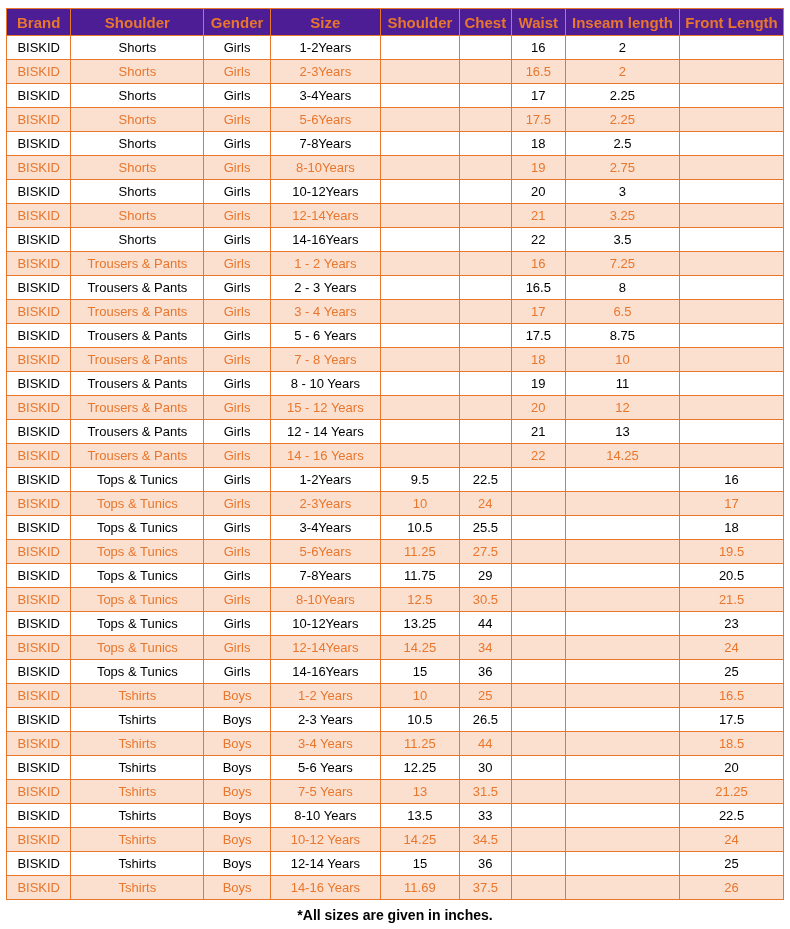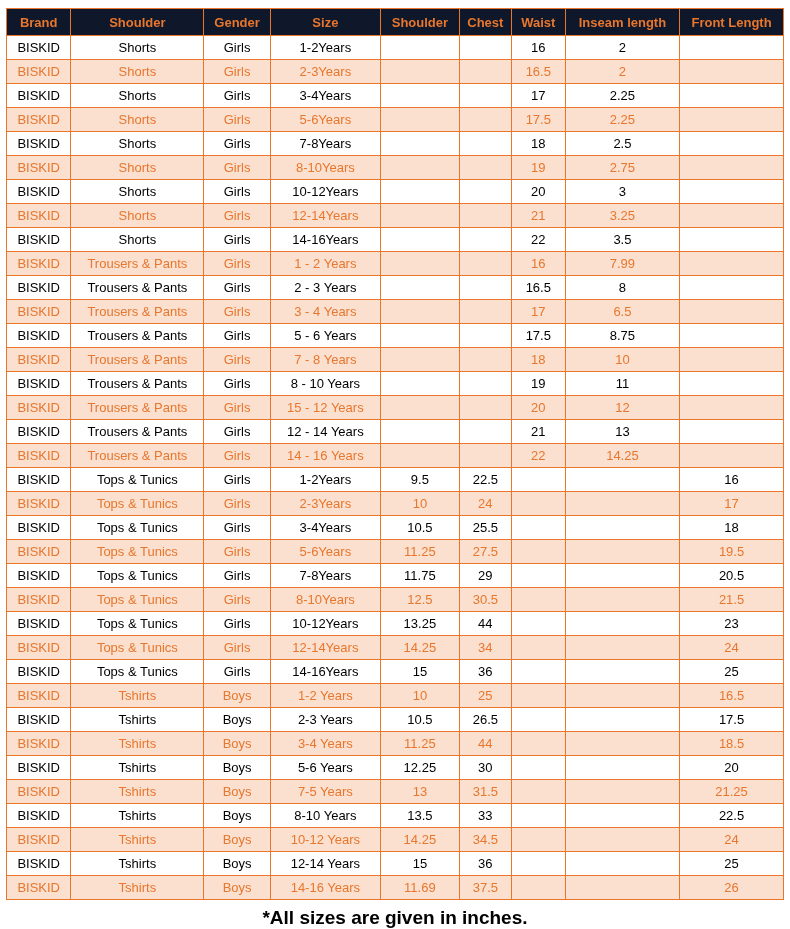--- a/index.html
+++ b/index.html
@@ -35,36 +35,36 @@
     vertical-align: middle;
     height: 23px;
     line-height: 15px;
     padding: 0 2px;
     overflow: hidden;
     white-space: nowrap;
   }
   table.size-chart thead th {
     color: #e8762d;
     font-weight: bold;
-    font-size: 13px;
-    background: #0f172a;
+    font-size: 15px;
+    background: #4c1d95;
     height: 26px;
   }
   tbody tr.shade td {
     background: #fbe0cf;
     color: #e8762d;
   }
   tbody tr.plain td {
     background: #ffffff;
     color: #000000;
   }
   .footnote {
     margin-top: 7px;
     text-align: center;
-    font-size: 19px;
+    font-size: 14px;
     font-weight: bold;
     color: #000000;
     width: 778px;
   }
 </style>
 </head>
 <body>
 
 <div class="page">
   <table class="size-chart">
@@ -193,21 +193,21 @@
           <td></td>
         </tr>
         <tr class="shade">
           <td>BISKID</td>
           <td>Trousers &amp; Pants</td>
           <td>Girls</td>
           <td>1 - 2 Years</td>
           <td></td>
           <td></td>
           <td>16</td>
-          <td>7.99</td>
+          <td>7.25</td>
           <td></td>
         </tr>
         <tr class="plain">
           <td>BISKID</td>
           <td>Trousers &amp; Pants</td>
           <td>Girls</td>
           <td>2 - 3 Years</td>
           <td></td>
           <td></td>
           <td>16.5</td>

